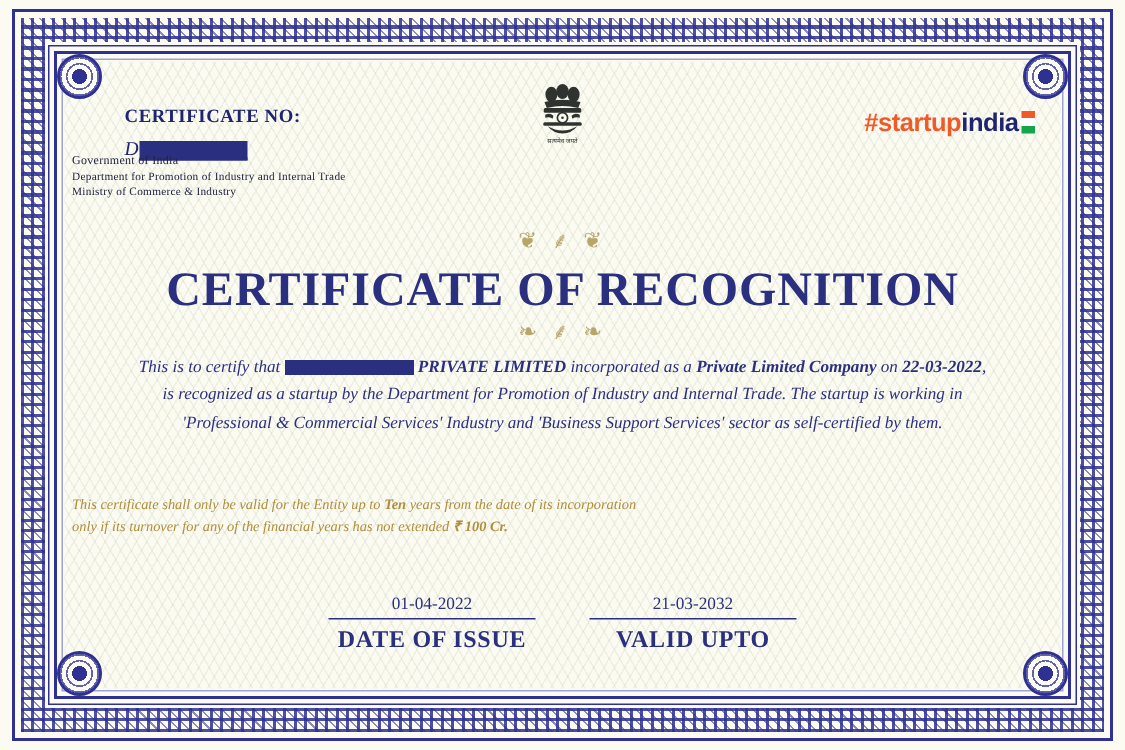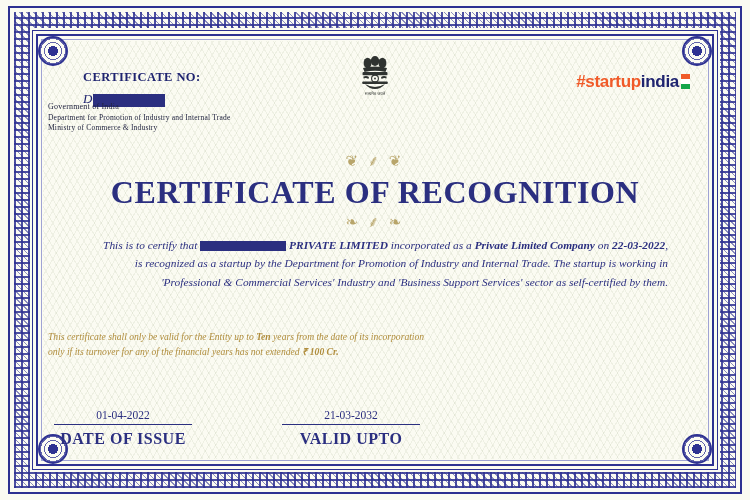--- a/index.html
+++ b/index.html
@@ -208,21 +208,21 @@
   .body-text {
     position: absolute;
     left: 34px;
     right: 34px;
     top: 190px;
     font-family: "Liberation Serif", serif;
     font-style: italic;
     font-size: 11.4px;
     line-height: 1.62;
     color: #2b2f80;
-    text-align: right;
+    text-align: center;
   }
   .body-text b { font-weight: bold; font-style: italic; }
   .name-redaction {
     display: inline-block;
     background: #2b2f80;
     height: 10px;
     width: 86px;
     vertical-align: middle;
   }
 
@@ -234,23 +234,24 @@
     font-style: italic;
     font-size: 9.6px;
     line-height: 1.6;
     color: #b08d3c;
   }
   .validity b { font-weight: bold; }
 
   .dates {
     position: absolute;
     left: 0; right: 0;
-    bottom: 6px;
+    bottom: 18px;
     display: flex;
-    gap: 78px;
+    justify-content: center;
+    gap: 24px;
   }
   .date-col {
     width: 150px;
     text-align: center;
   }
   .date-value {
     font-family: "Liberation Serif", serif;
     font-size: 11.5px;
     color: #2b2f80;
     padding-bottom: 3px;

